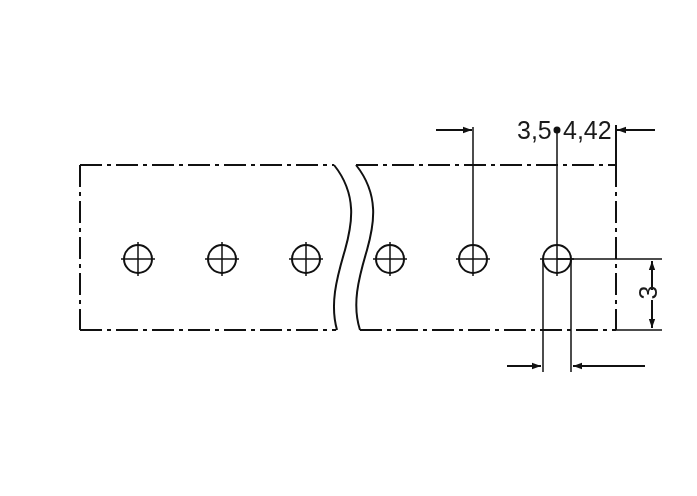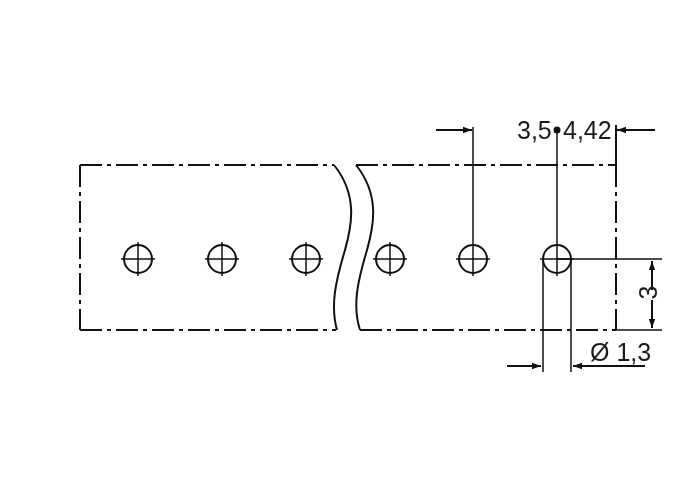--- a/index.html
+++ b/index.html
@@ -81,14 +81,13 @@
     <line x1="543" y1="259" x2="543" y2="372" stroke-width="1.5"></line>
     <line x1="571" y1="259" x2="571" y2="372" stroke-width="1.5"></line>
     <line x1="507" y1="366" x2="541" y2="366" marker-end="url(#arr)"></line>
     <line x1="645" y1="366" x2="573" y2="366" marker-end="url(#arr)"></line>
   </g>
 </svg>
 
 <div class="lbl" style="left:497px;top:118px;margin-left:20px;">3,5</div>
 <div class="lbl" style="left:563px;top:118px;">4,42</div>
 <div class="lbl vlbl" style="left:642px;top:280px;">3</div>
-<div class="lbl" style="left:590px;top:340px;">Ø 1,3</div>
 </div>
 
 </body></html>

